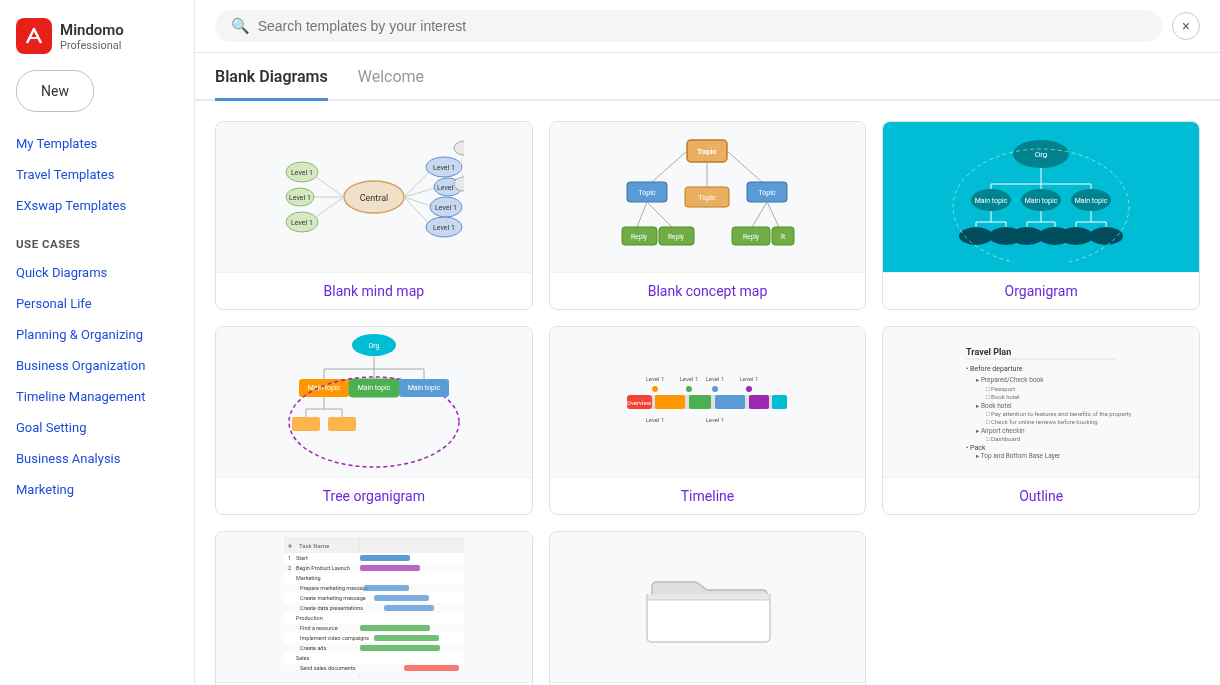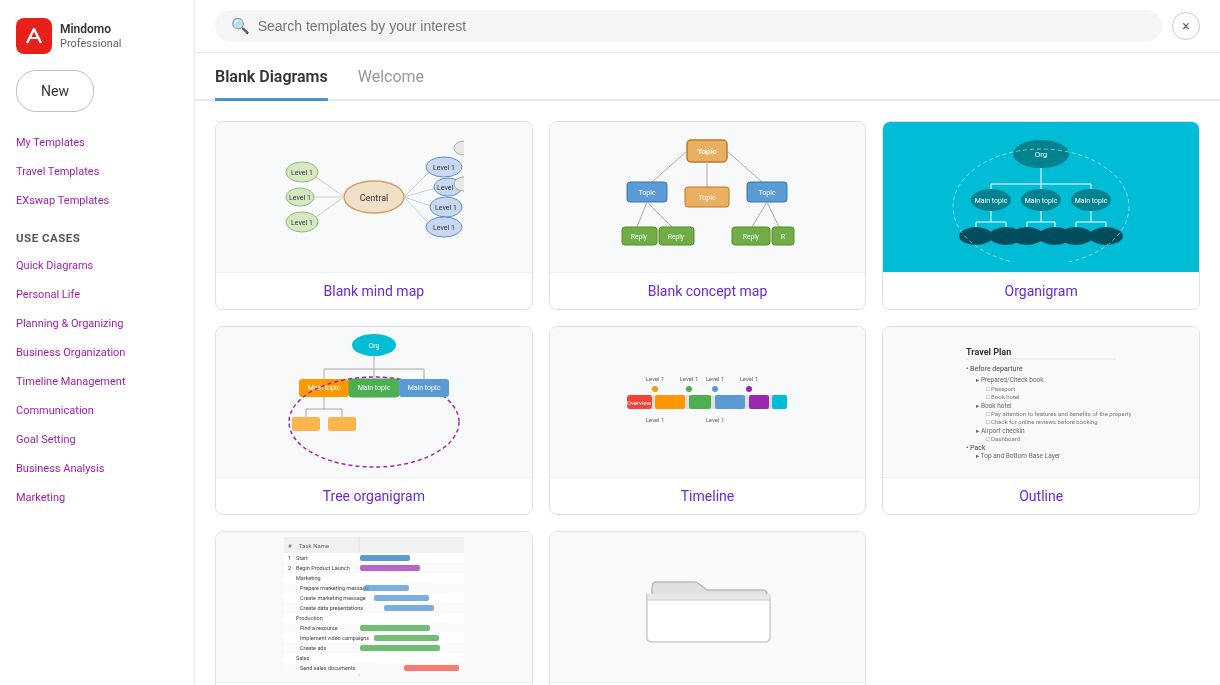--- a/index.html
+++ b/index.html
@@ -33,21 +33,21 @@
       color: white;
       font-weight: bold;
       font-size: 18px;
       flex-shrink: 0;
     }
     .logo-text {
       display: flex;
       flex-direction: column;
     }
     .logo-name {
-      font-size: 12px;
+      font-size: 15px;
       font-weight: 600;
       color: #333;
       line-height: 1.2;
     }
     .logo-sub {
       font-size: 11px;
       color: #666;
     }
     .new-btn {
       margin: 0 16px 16px 16px;
@@ -56,22 +56,22 @@
       border-radius: 20px;
       padding: 12px 24px;
       font-size: 14px;
       color: #333;
       cursor: pointer;
       text-align: center;
       width: fit-content;
     }
     .nav-item {
       padding: 8px 16px;
-      font-size: 11px;
-      color: #a21caf;
+      font-size: 13px;
+      color: #1d4ed8;
       cursor: pointer;
       display: block;
     }
     .section-label {
       padding: 16px 16px 6px 16px;
       font-size: 11.5px;
       font-weight: 700;
       color: #555;
       letter-spacing: 0.5px;
       text-transform: uppercase;
@@ -213,21 +213,20 @@
   <span class="nav-item">Travel Templates</span>
   <span class="nav-item">EXswap Templates</span>
 
   <div class="section-label">USE CASES</div>
 
   <span class="nav-item">Quick Diagrams</span>
   <span class="nav-item">Personal Life</span>
   <span class="nav-item">Planning &amp; Organizing</span>
   <span class="nav-item">Business Organization</span>
   <span class="nav-item">Timeline Management</span>
-  <span class="nav-item">Communication</span>
   <span class="nav-item">Goal Setting</span>
   <span class="nav-item">Business Analysis</span>
   <span class="nav-item">Marketing</span>
 </div>
 
 <div class="main">
   <div class="top-bar">
     <div class="search-wrapper">
       <span class="search-icon-svg">🔍</span>
       <input class="search-input" type="text" placeholder="Search templates by your interest" style="">

